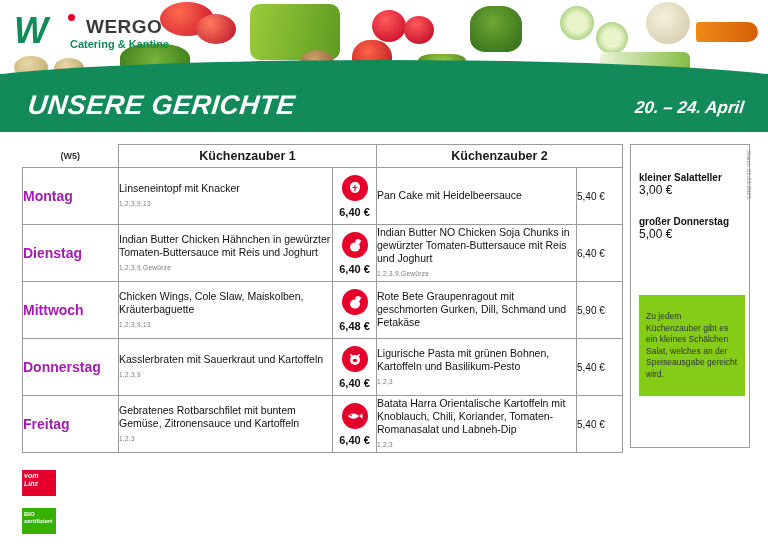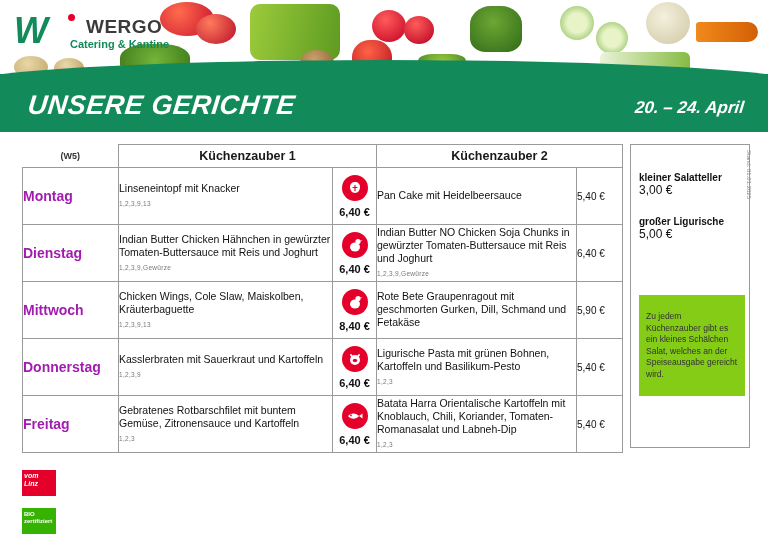--- a/index.html
+++ b/index.html
@@ -388,21 +388,21 @@
         <span class="allerg">1,2,3,9,13</span>
       </td>
       <td class="iconcell">
         <span class="badge">
           <svg width="20" height="20" viewBox="0 0 20 20">
                 <ellipse cx="10" cy="12" rx="5" ry="4.5" fill="#fff"></ellipse>
                 <circle cx="13" cy="6.5" r="2.6" fill="#fff"></circle>
                 <path d="M15.3 5.6l2-0.6-1.6 1.6z" fill="#fff"></path>
               </svg>
         </span>
-        <div class="price">8,40 €</div>
+        <div class="price">6,48 €</div>
       </td>
       <td class="dish">
         <span>Rote Bete Graupenragout mit geschmorten Gurken, Dill, Schmand und Fetakäse</span>
         <span class="allerg"></span>
       </td>
       <td class="price-right">5,90 €</td>
     </tr>
 
     <tr>
       <td class="day">Donnerstag</td>
@@ -450,21 +450,21 @@
       <td class="price-right">5,40 €</td>
     </tr>
   </tbody>
     </table>
 </div>
 
 <div class="fresh">
   <div class="fresh-body">
     <div class="fresh-item-name">kleiner Salatteller</div>
     <div class="fresh-item-price">3,00 €</div>
-    <div class="fresh-item-name">großer Ligurische</div>
+    <div class="fresh-item-name">großer Donnerstag</div>
     <div class="fresh-item-price">5,00 €</div>
     <div class="fresh-note">Zu jedem Küchenzauber gibt es ein kleines Schälchen Salat, welches an der Speiseausgabe gereicht wird.</div>
   </div>
 </div>
 
 <div class="stand">Stand: 01.01.2025</div>
 
 <div class="foot-logo1">vom Linz</div>
 <div class="foot-logo2">BIO zertifiziert</div>
 

